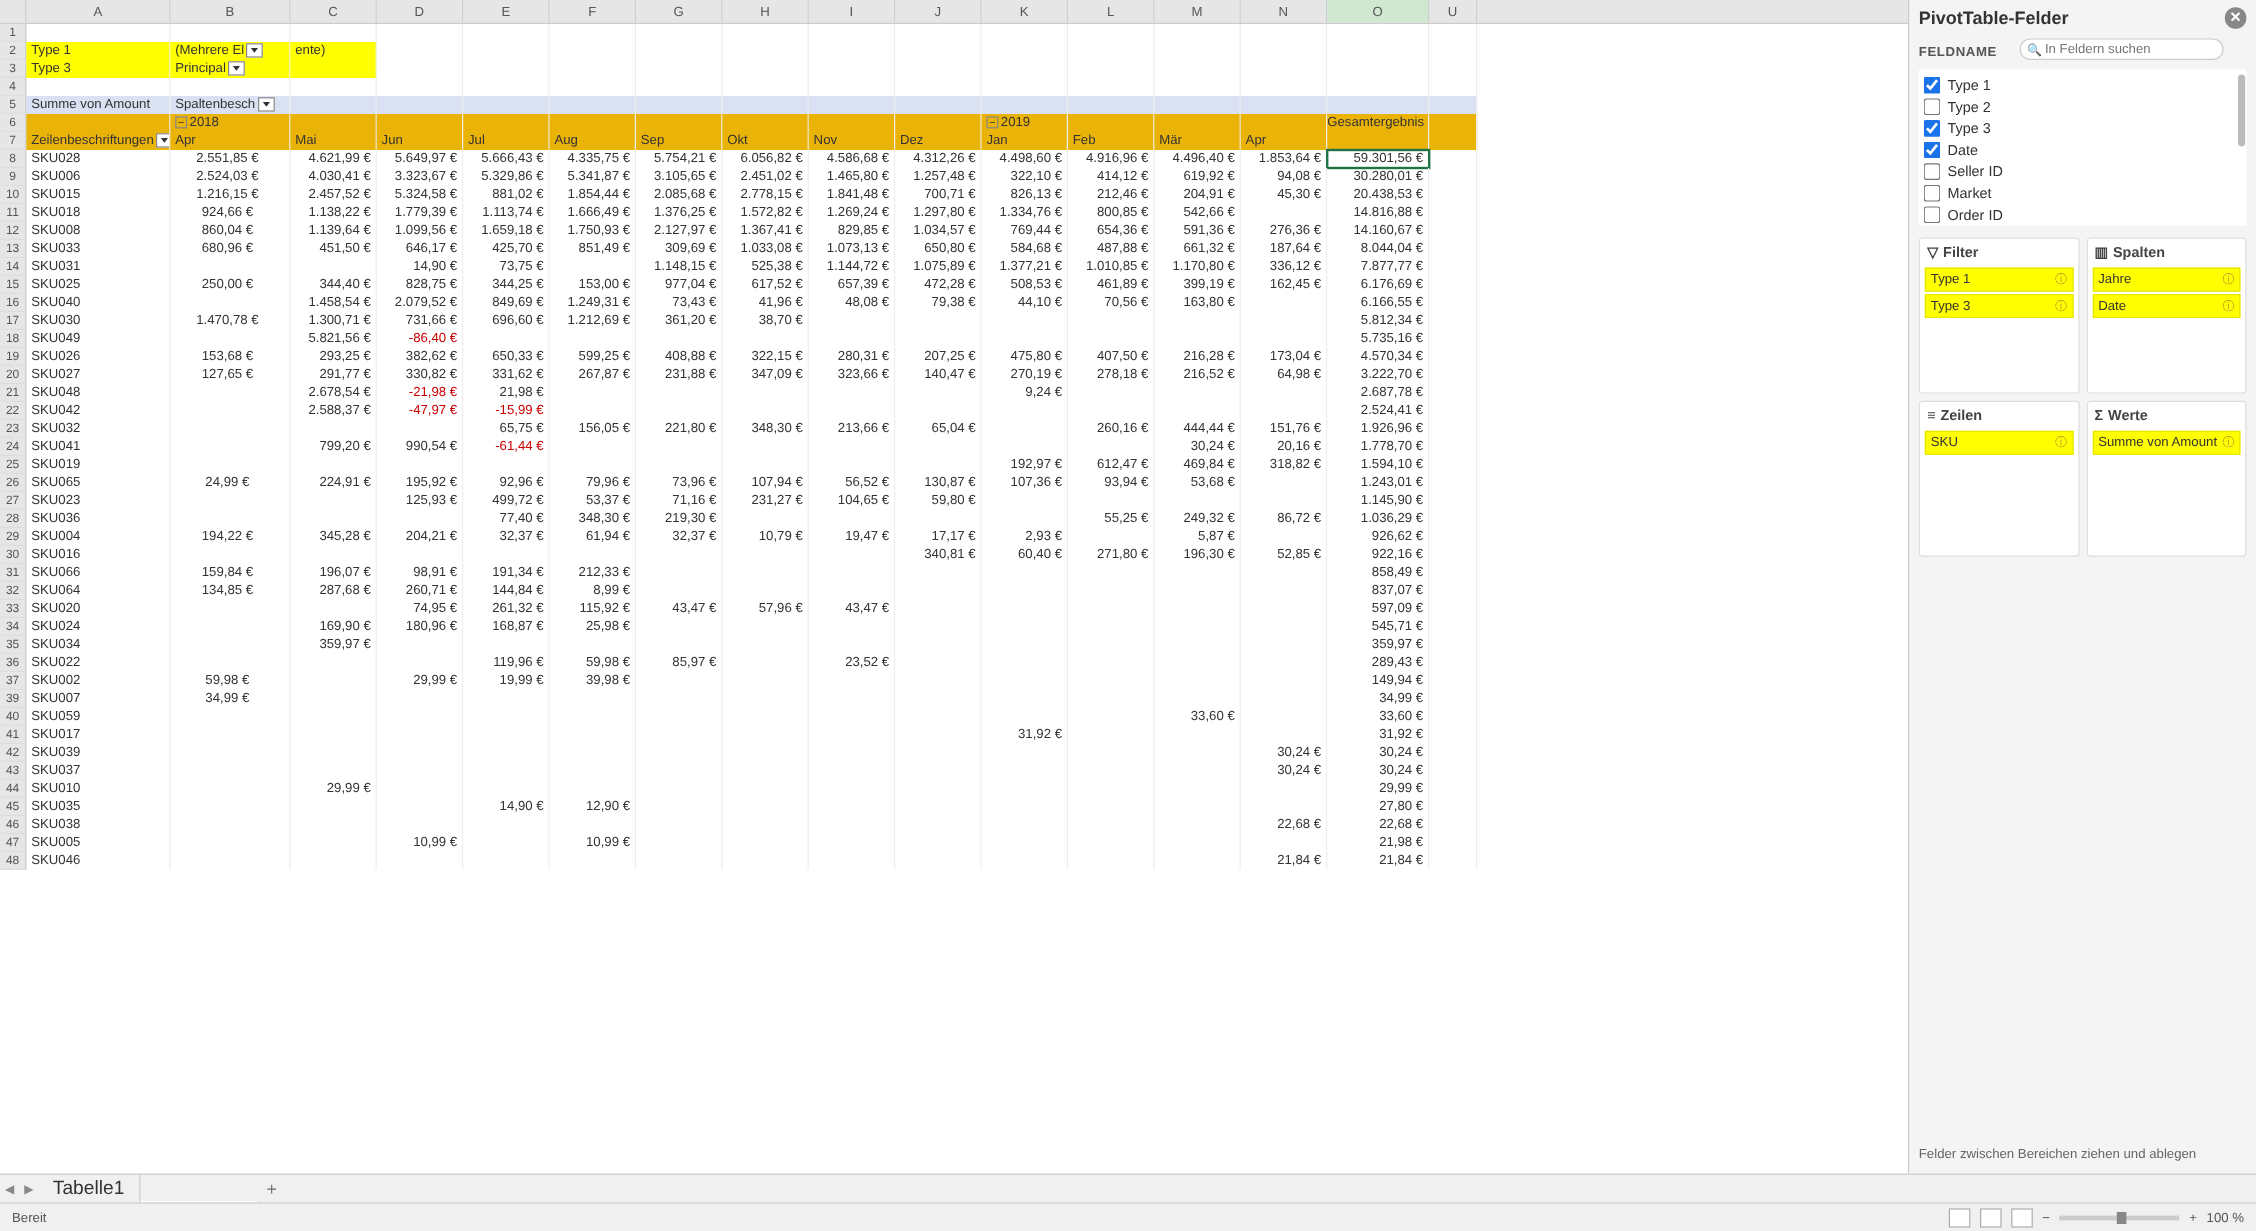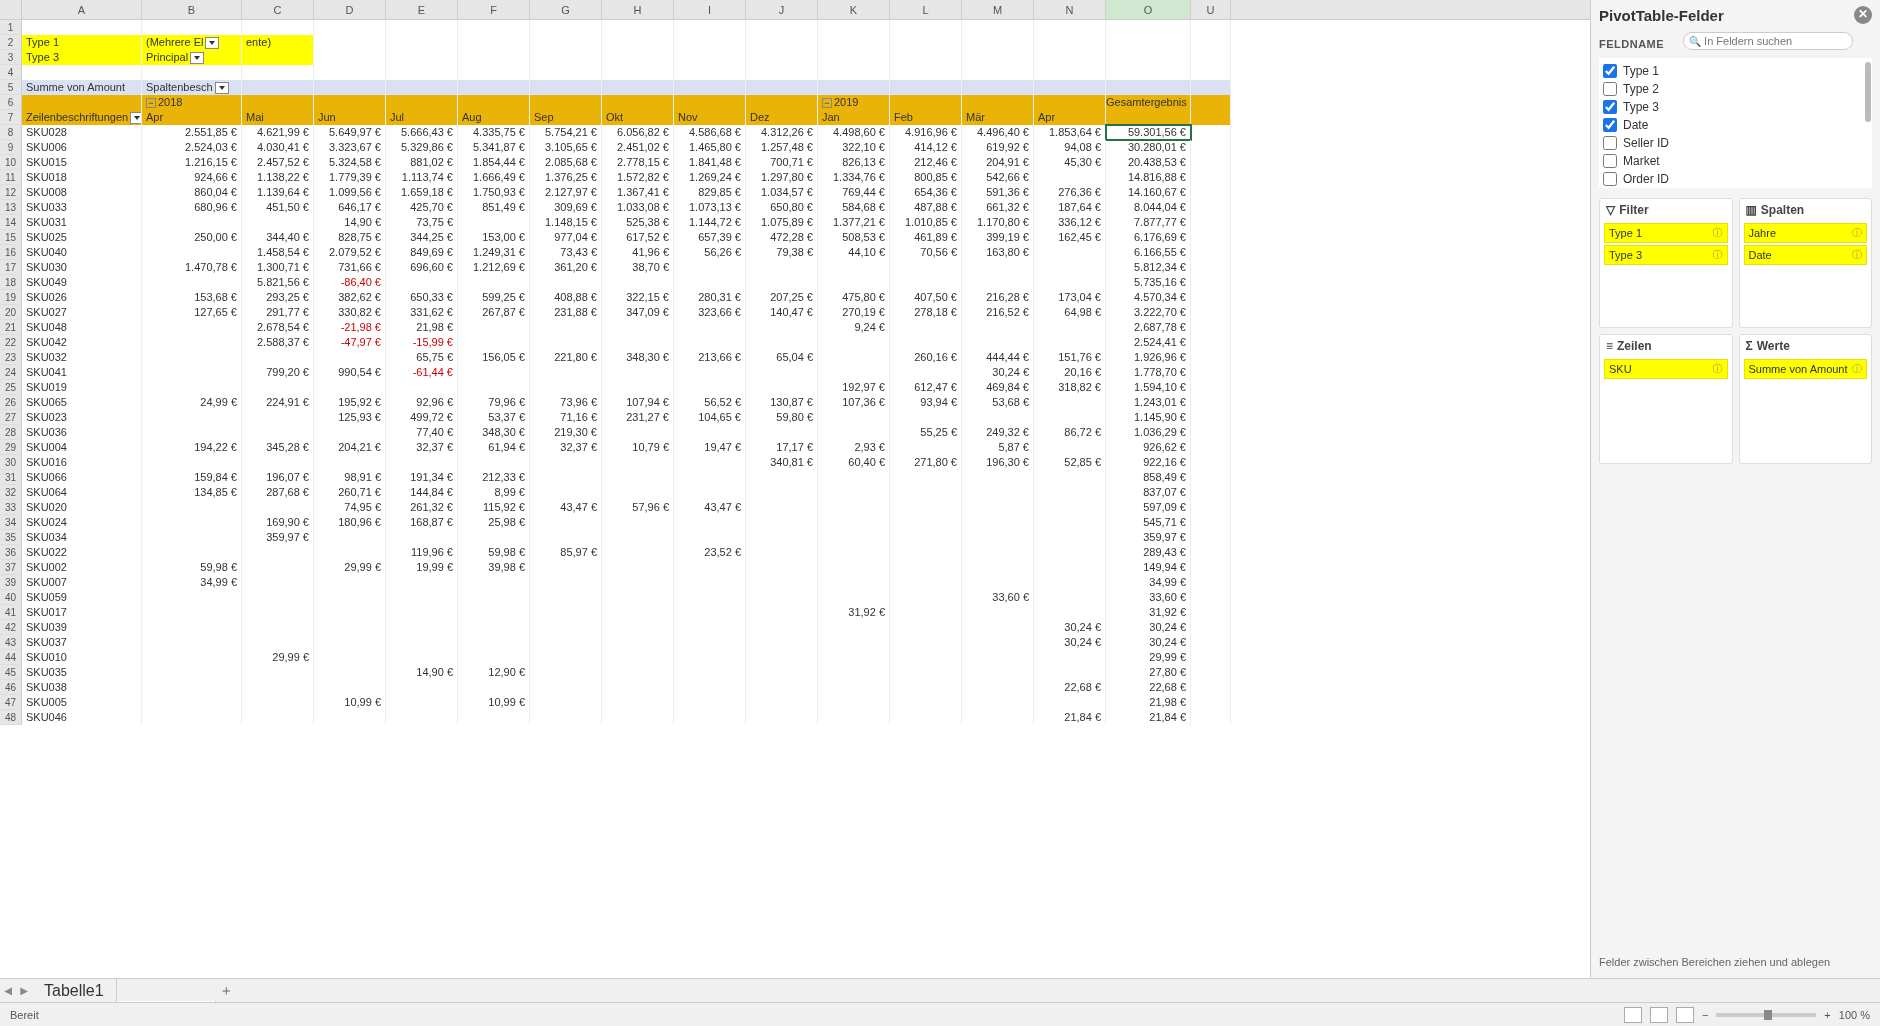--- a/index.html
+++ b/index.html
@@ -58,21 +58,21 @@
 
 
 .status { height:24px; background:#f0f0f0; border-top:1px solid #ccc; display:flex; align-items:center; justify-content:space-between; padding:0 10px; font-size:11px; color:#555; }
 .status .right { display:flex; align-items:center; gap:8px; }
 .viewbtn { width:18px; height:16px; border:1px solid #aaa; background:#fff; cursor:pointer; }
 .zoom-slider { width:100px; height:4px; background:#ccc; position:relative; }
 .zoom-thumb { position:absolute; left:48px; top:-3px; width:8px; height:10px; background:#888; }
 
 
 .wA { width: 120px; } 
-.wB { width: 100px; } 
+.wB { width: 100px; text-align: center; } 
 .wn { width: 72px; }  
 .wO { width: 85px; } 
 .wU { width: 40px; }
 </style>
 </head>
 <body>
 
 <div class="main">
   <div class="sheet-area">
 
@@ -385,21 +385,21 @@
         <div class="row ">
           <div class="rownum">16</div>
           <div class="cell wA left">SKU040</div>
           <div class="cell wB "></div>
           <div class="cell wn ">1.458,54 €</div>
           <div class="cell wn ">2.079,52 €</div>
           <div class="cell wn ">849,69 €</div>
           <div class="cell wn ">1.249,31 €</div>
           <div class="cell wn ">73,43 €</div>
           <div class="cell wn ">41,96 €</div>
-          <div class="cell wn ">56,26 €</div>
+          <div class="cell wn ">48,08 €</div>
           <div class="cell wn ">79,38 €</div>
           <div class="cell wn ">44,10 €</div>
           <div class="cell wn ">70,56 €</div>
           <div class="cell wn ">163,80 €</div>
           <div class="cell wn "></div>
           <div class="cell wO ">6.166,55 €</div>
           <div class="cell wU"></div>
         </div>
         <div class="row ">
           <div class="rownum">17</div>

